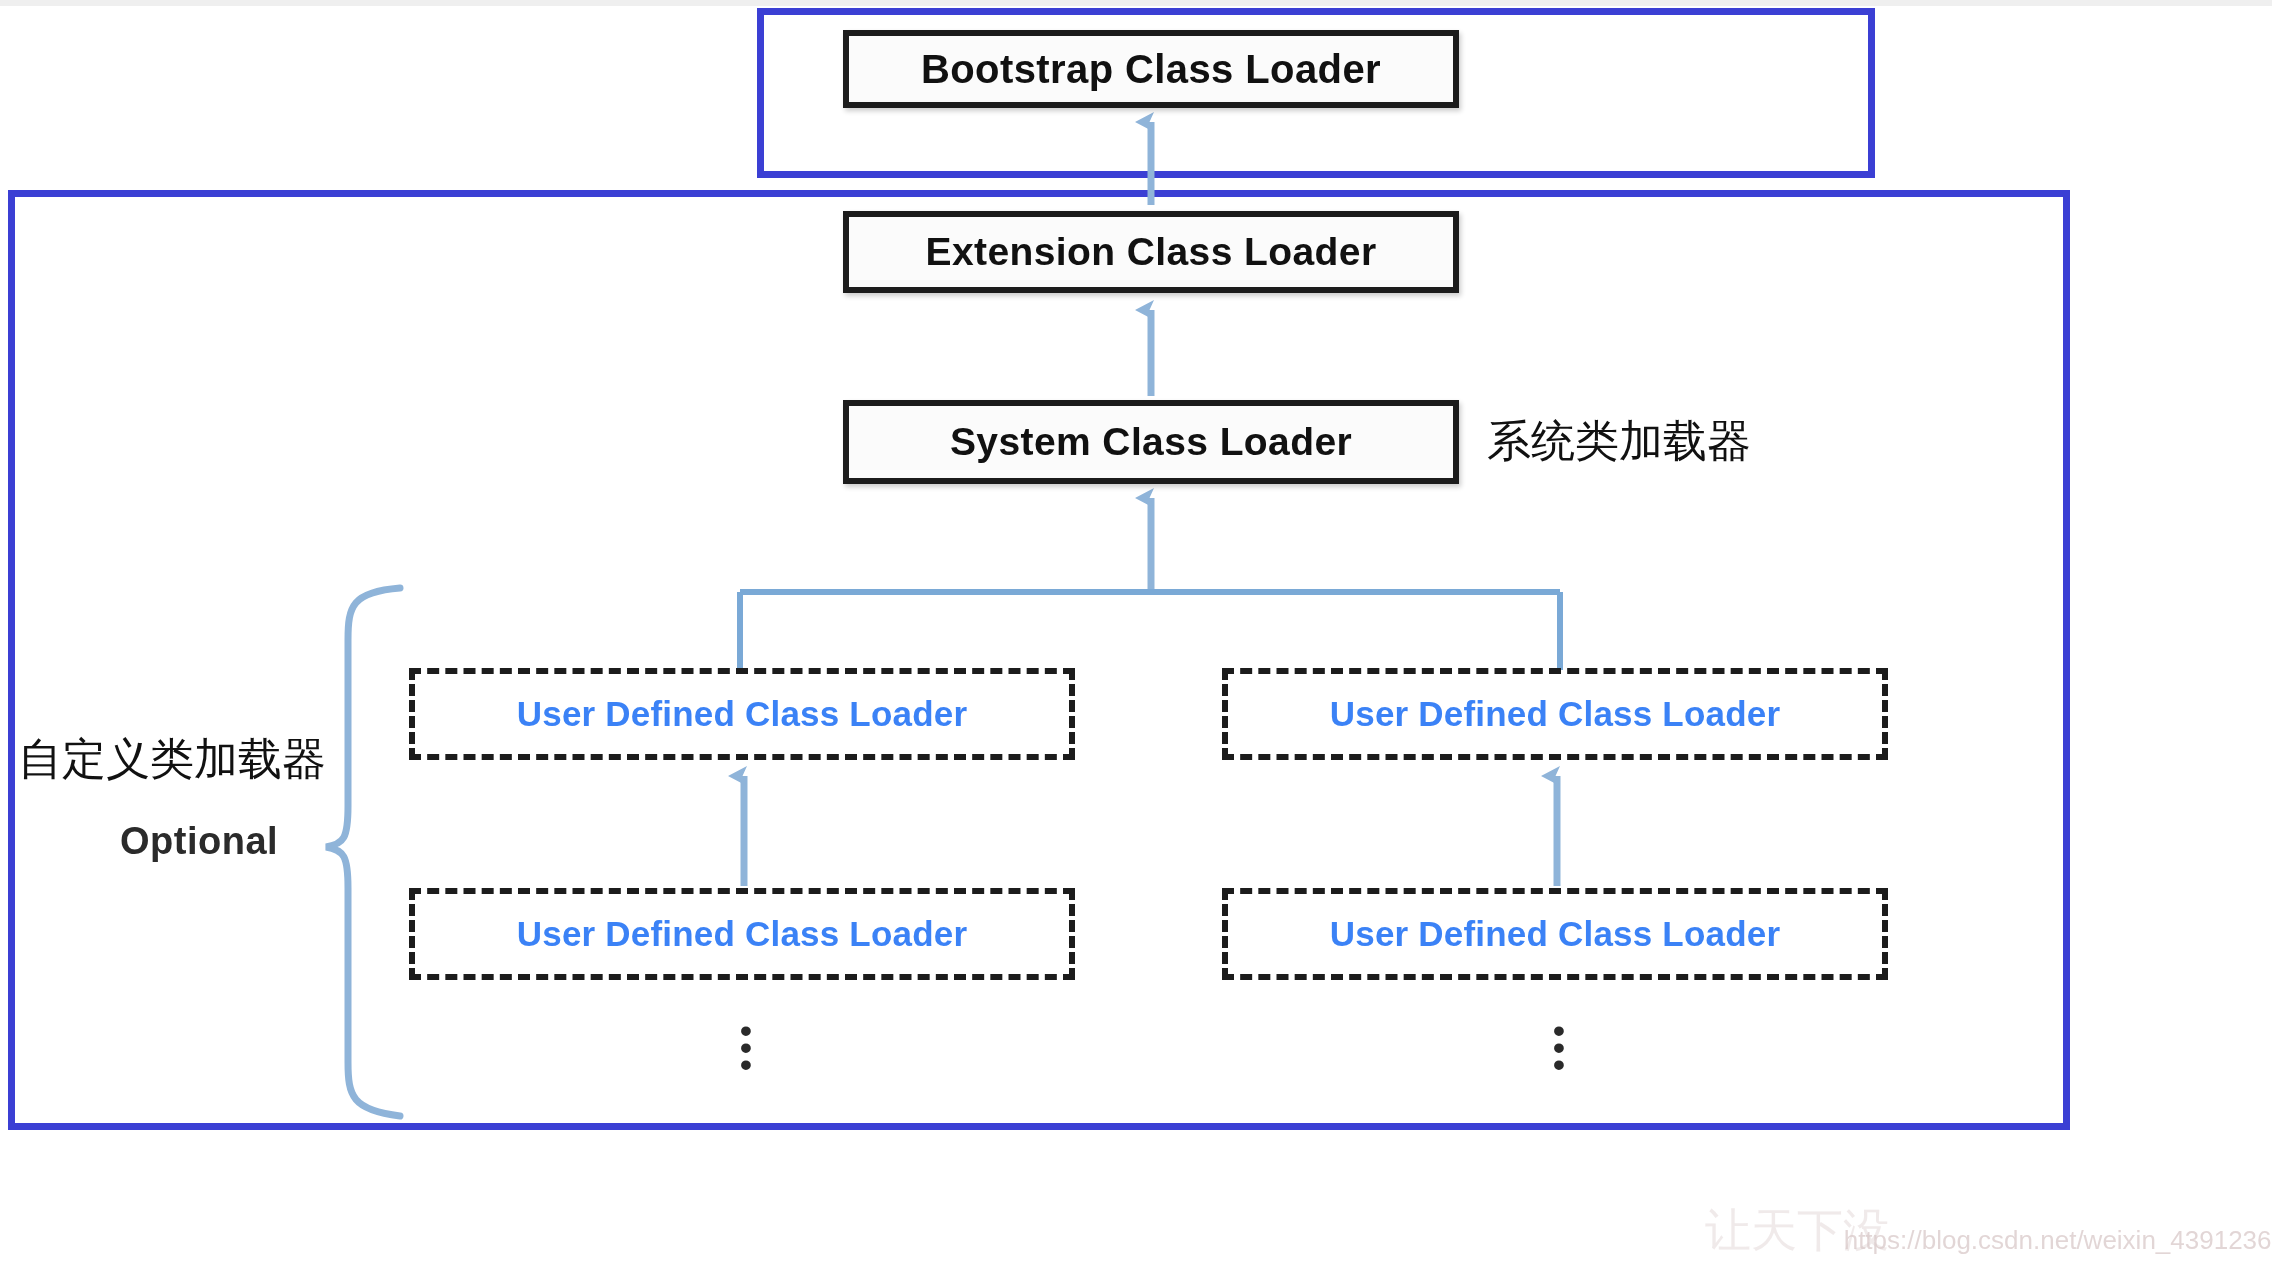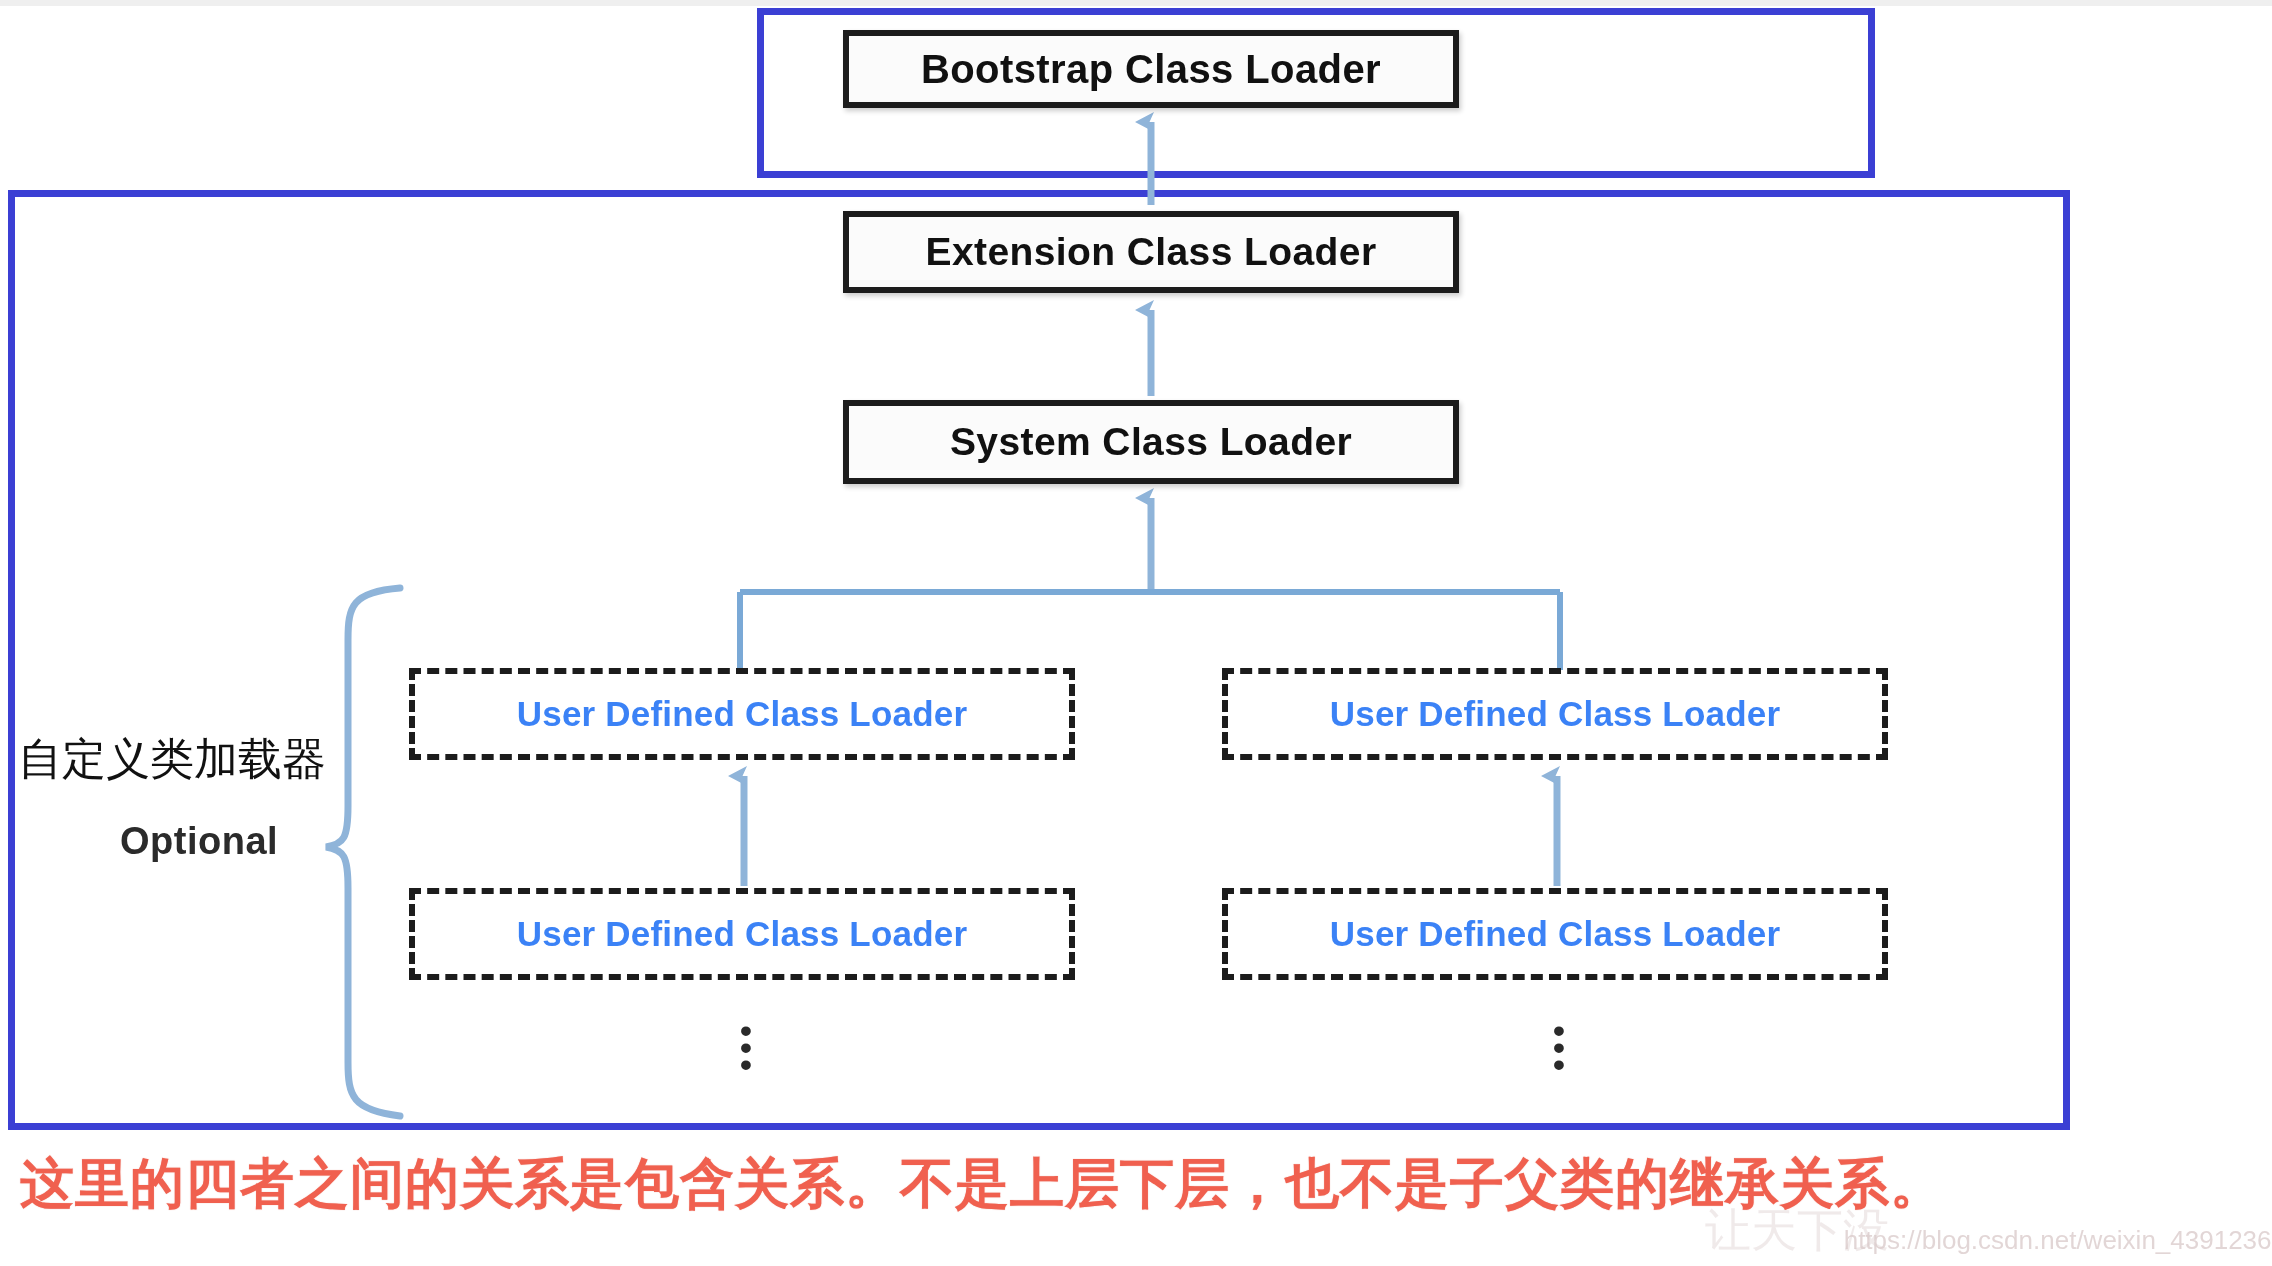--- a/index.html
+++ b/index.html
@@ -256,22 +256,22 @@
     <span>User Defined Class Loader</span>
   </div>
 
   <div class="dashed-box" id="udcl-br">
     <span>User Defined Class Loader</span>
   </div>
 
   <div class="vdots" id="dots-left">•<br>•<br>•</div>
   <div class="vdots" id="dots-right">•<br>•<br>•</div>
 
+  <div class="cn-label" id="cn-system">系统类加载器</div>
 
   <div id="cn-userdefined">自定义类加载器</div>
   <div id="lbl-optional">Optional</div>
 
-  <div id="red-caption">这里的四者之间的关系是包含关系。不是上层下层，也不是子父类的继承关系。</div>
 
   <div id="watermark-cn">让天下没</div>
   <div id="watermark-url">https://blog.csdn.net/weixin_43912367</div>
 
 </div>
 
 </body></html>

